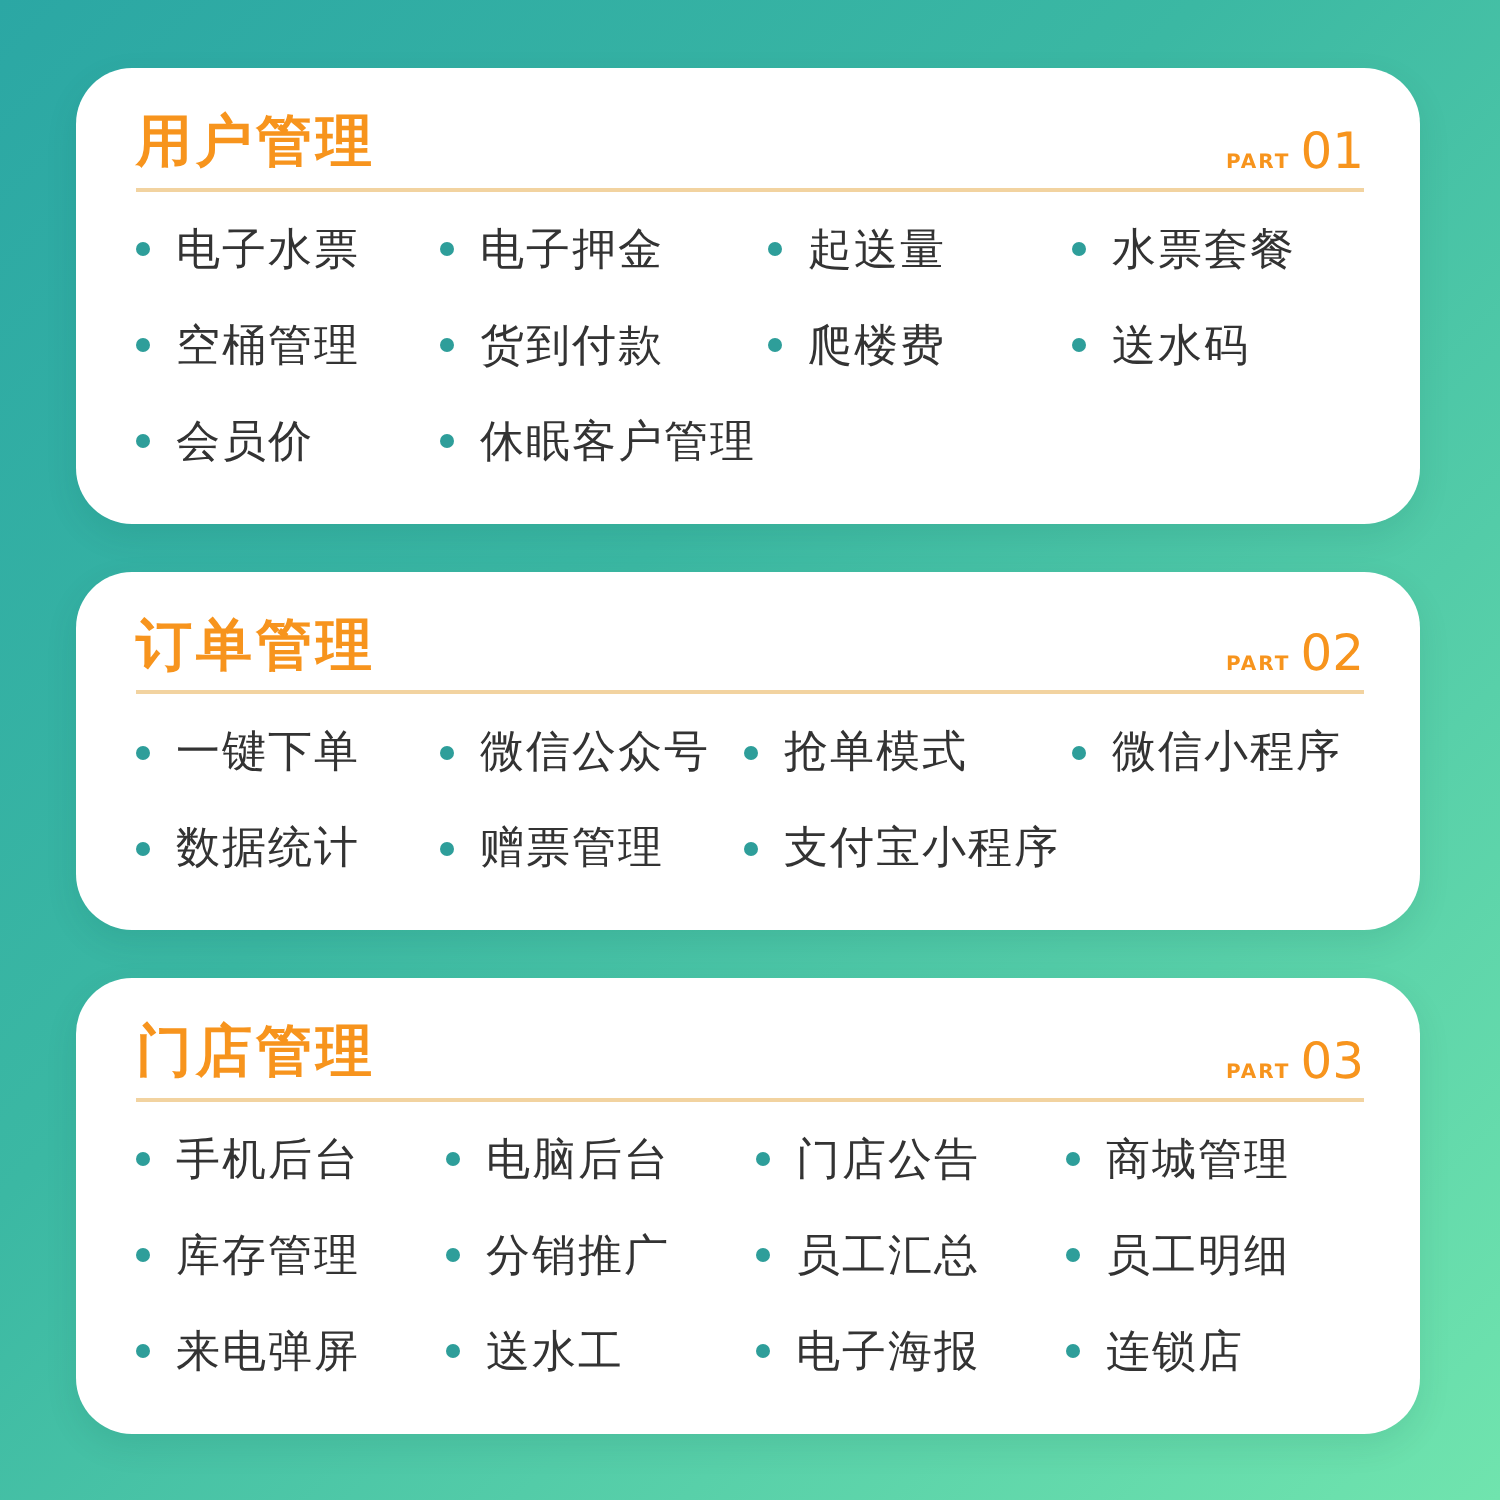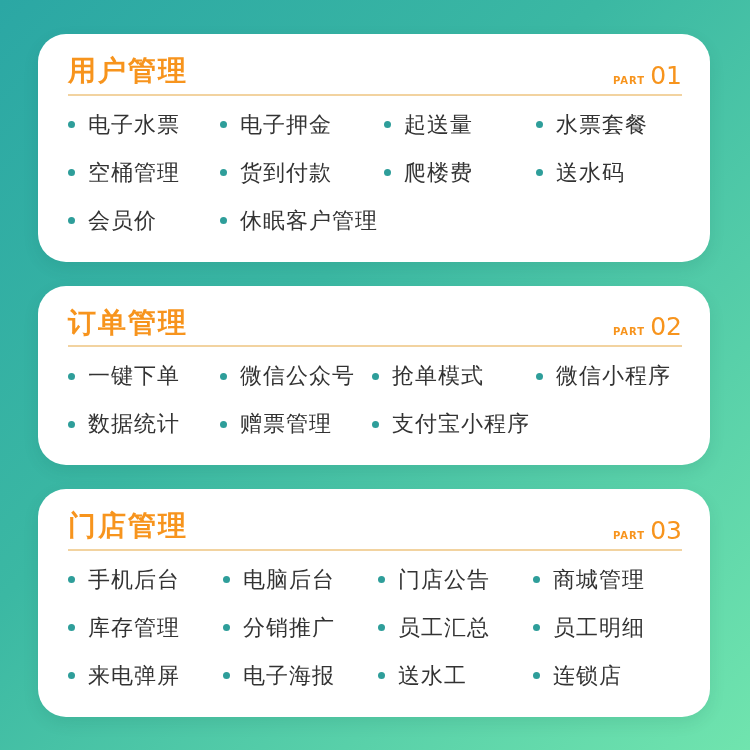--- a/index.html
+++ b/index.html
@@ -217,26 +217,26 @@
         <div class="feature-item">
           <span class="bullet"></span>
           <span class="feature-label">员工明细</span>
         </div>
         <div class="feature-item">
           <span class="bullet"></span>
           <span class="feature-label">来电弹屏</span>
         </div>
         <div class="feature-item">
           <span class="bullet"></span>
+          <span class="feature-label">送水工</span>
+        </div>
+        <div class="feature-item">
+          <span class="bullet"></span>
           <span class="feature-label">电子海报</span>
         </div>
         <div class="feature-item">
           <span class="bullet"></span>
-          <span class="feature-label">送水工</span>
-        </div>
-        <div class="feature-item">
-          <span class="bullet"></span>
           <span class="feature-label">连锁店</span>
         </div>
       </div>
   </section>
 
 </div>
 
 </body></html>

